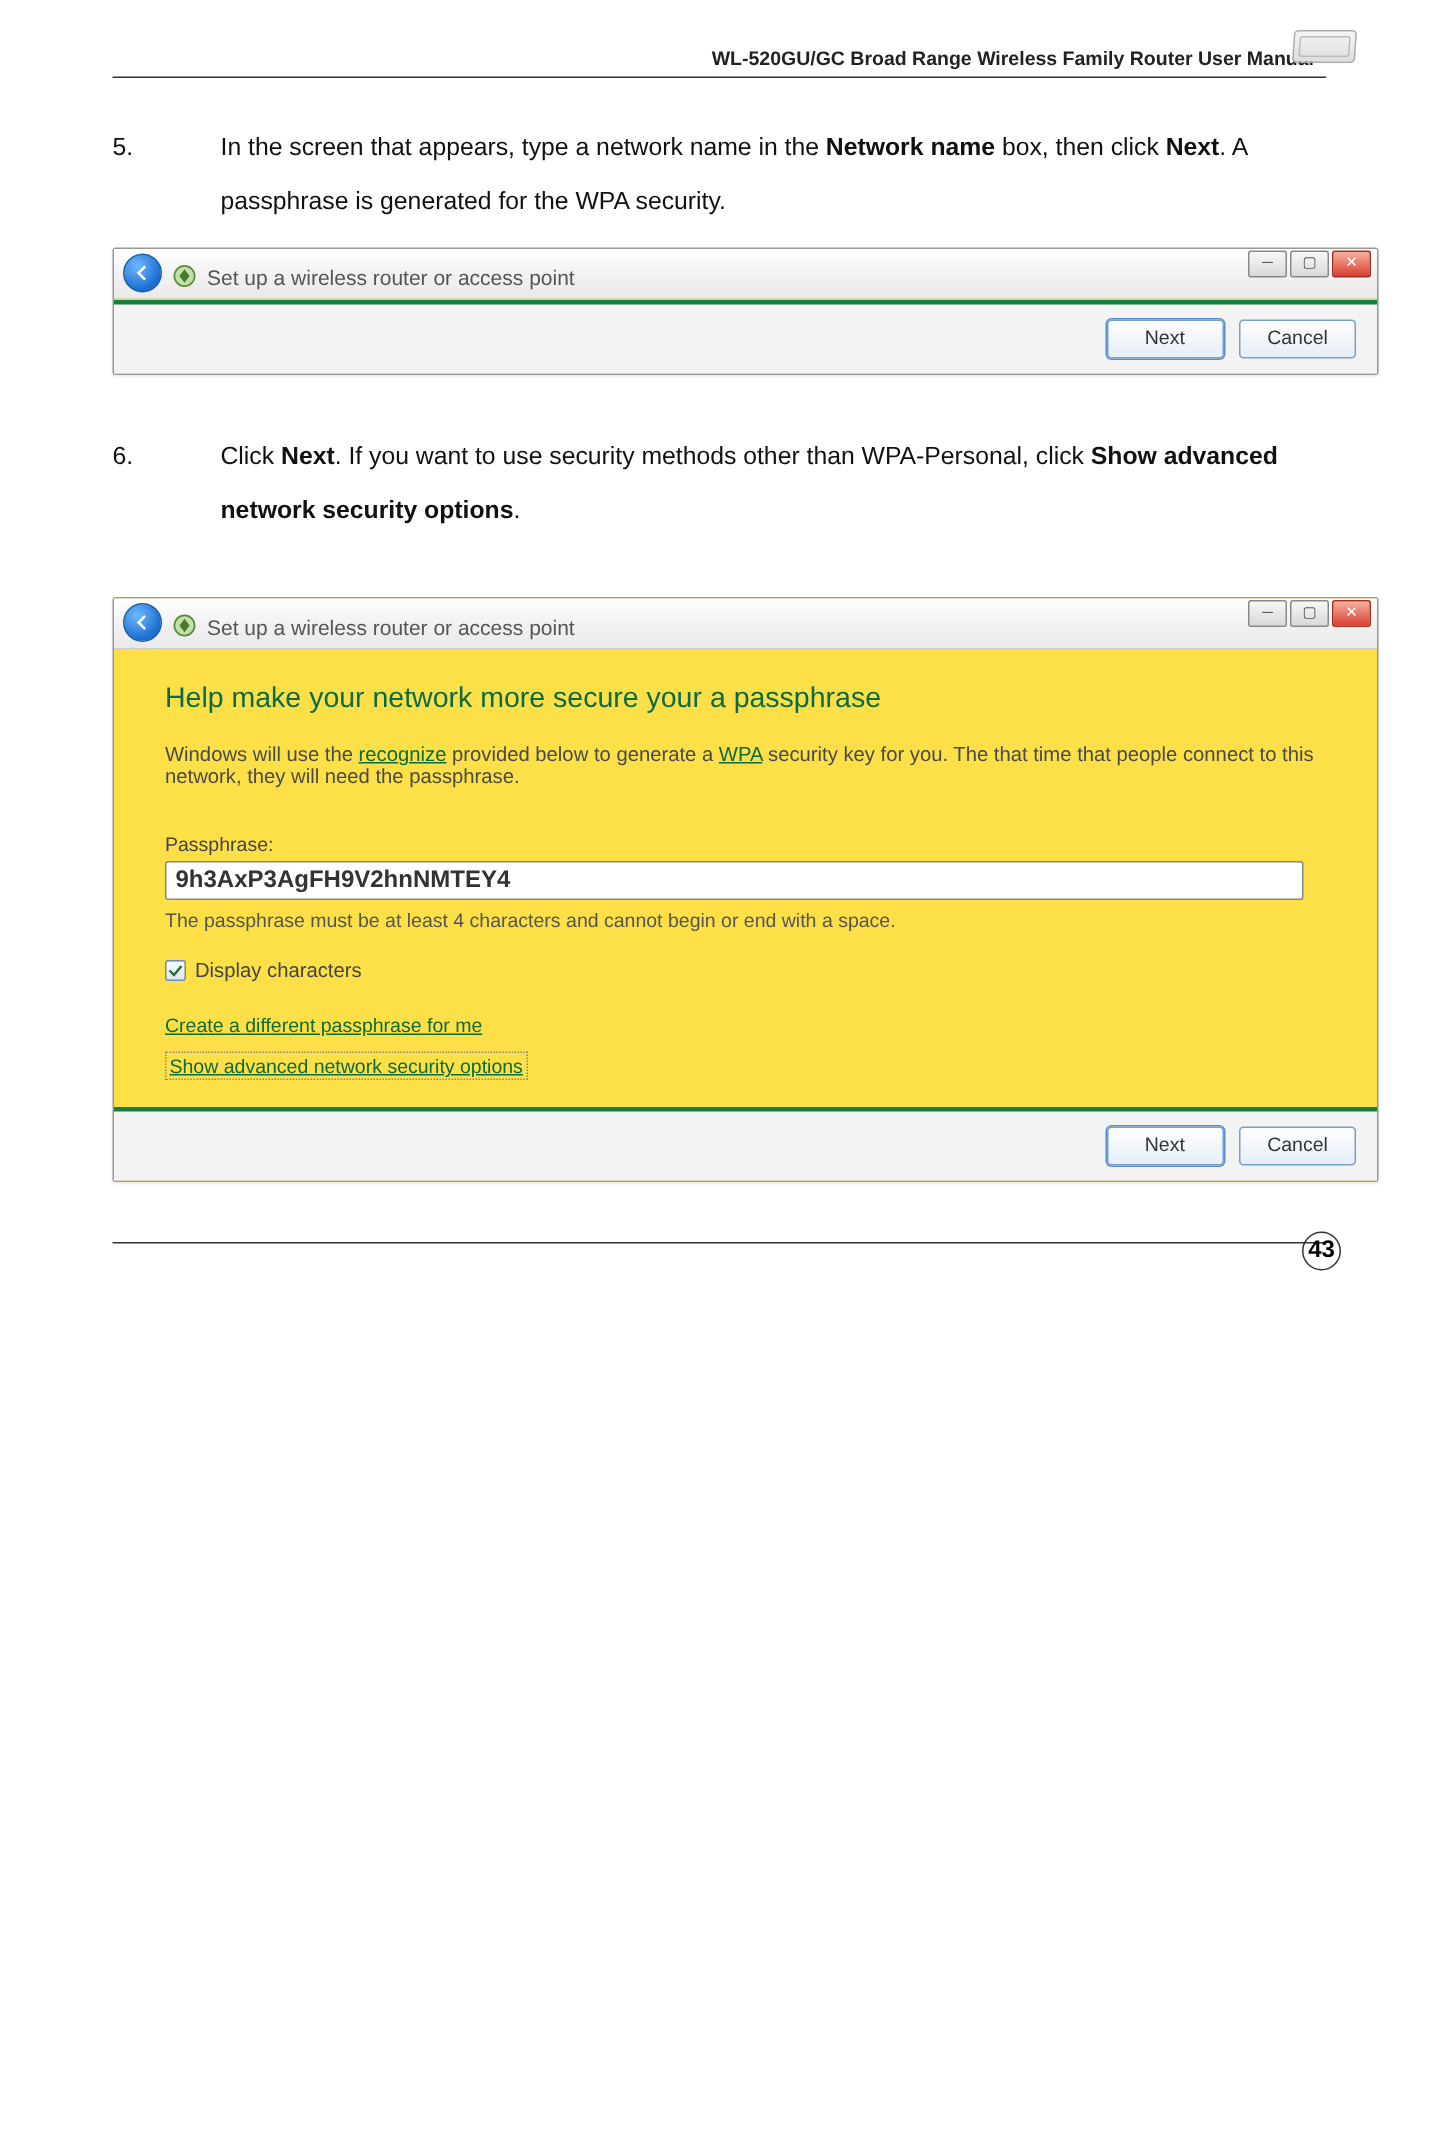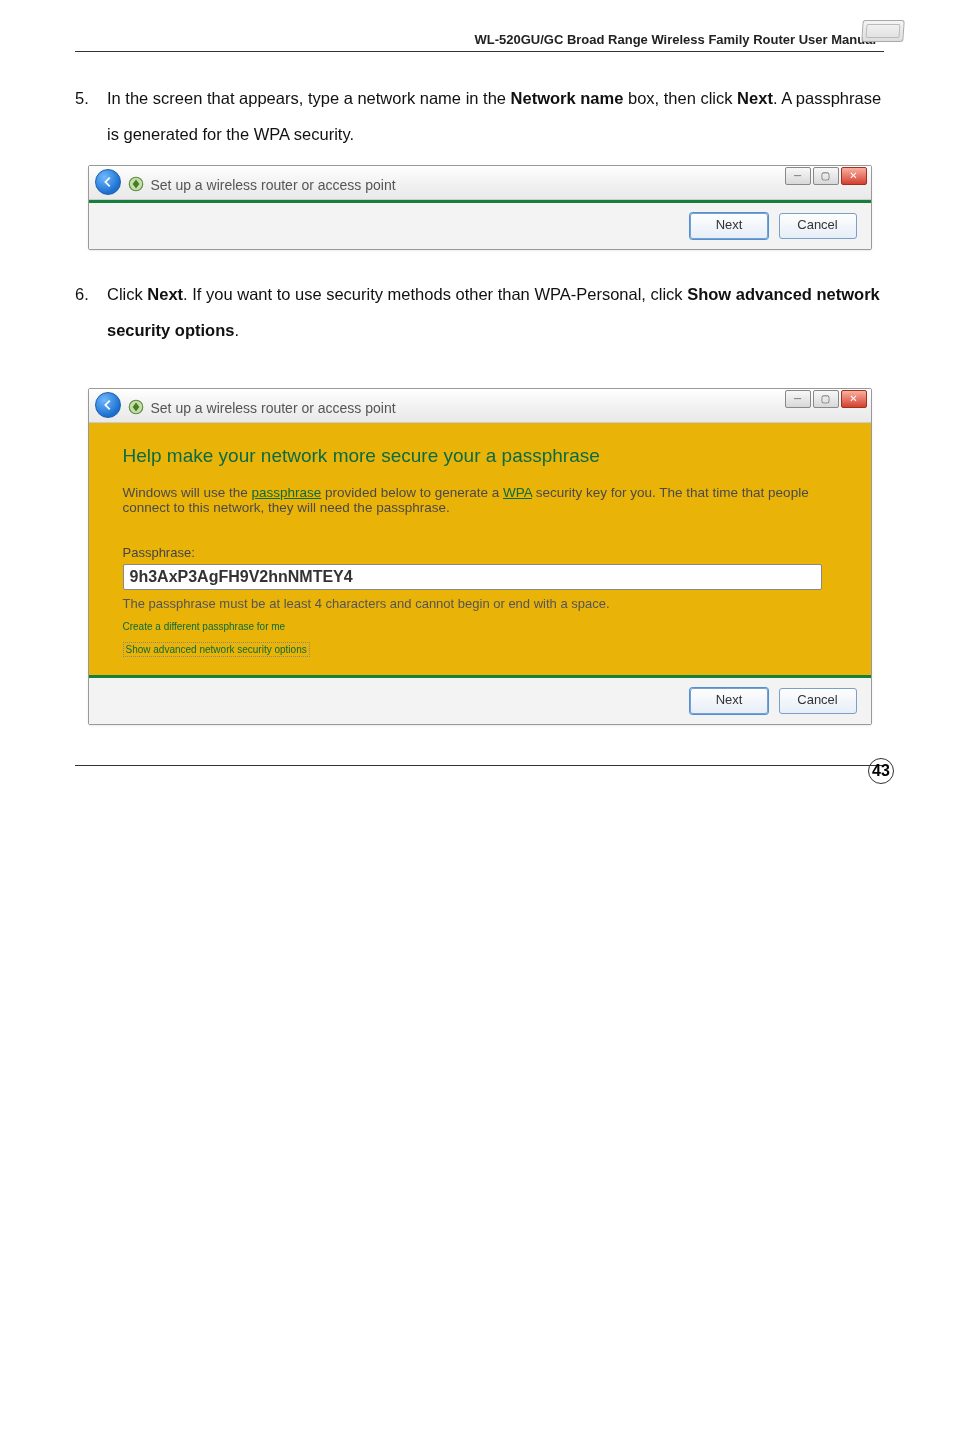--- a/index.html
+++ b/index.html
@@ -50,29 +50,29 @@
     font-size: 16.5px;
     line-height: 2.2;
     color: #111;
     margin-bottom: 12px;
     display: flex;
   }
   .step .num {
     width: 32px;
     flex-shrink: 0;
   }
-  .step .txt { flex: 1; }
+  .step .txt { flex: 1; margin-left: 40px; }
   .step b { font-weight: bold; }
 
   .dialog {
-    width: 784px;
-    margin: 0 auto 26px auto;
+    width: 844px;
+    margin: 0 auto 36px auto;
     border: 1px solid #999;
     border-radius: 2px;
-    background: #eab308;
+    background: #fde047;
     box-shadow: 0 1px 2px rgba(0,0,0,0.08);
   }
   .dialog-titlebar {
     height: 34px;
     border-bottom: 1px solid #ccc;
     display:flex;
     align-items:flex-end;
     padding: 0 8px 2px 6px;
     background: linear-gradient(#fff,#f0f0f0 60%,#e9e9e9);
     position:relative;
@@ -200,21 +200,22 @@
     width: 14px; height: 14px;
     border: 1px solid #6a8fb8;
     background: linear-gradient(#fafdff,#dce8f5);
     border-radius: 2px;
     display: flex; align-items: center; justify-content: center;
   }
   .chkbox svg{width:10px;height:10px;}
   .sec-link {
     display:block;
     color:#0b6b3a;
-    font-size:10px;
+    text-decoration:underline;
+    font-size:13px;
     margin-top:10px;
   }
   .sec-link.boxed {
     border:1px dotted #888;
     padding:1px 2px;
     width:fit-content;
   }
   .pagenum {
     position: absolute;
     bottom: 22px;
@@ -301,27 +302,35 @@
       <span class="dlg-title-text">Set up a wireless router or access point</span>
       <div class="win-btns">
         <div class="win-btn">─</div>
         <div class="win-btn">▢</div>
         <div class="win-btn close">✕</div>
       </div>
     </div>
     <div class="dialog-body" style="min-height:auto;padding-bottom:18px;">
       <div class="heading">Help make your network more secure your a passphrase</div>
       <div class="desc">
-        <span>Windows will use the </span><span class="link">passphrase</span><span> provided below to generate a </span><span class="link">WPA</span><span> security key for you. The that time that people connect to this network, they will need the passphrase.</span>
+        <span>Windows will use the </span><span class="link">recognize</span><span> provided below to generate a </span><span class="link">WPA</span><span> security key for you. The that time that people connect to this network, they will need the passphrase.</span>
       </div>
       <div style="height:8px"></div>
       <div class="lbl">Passphrase:</div>
       <div class="field-box wide" style="font-size:16px;font-weight:bold;">9h3AxP3AgFH9V2hnNMTEY4</div>
       <div class="lbl" style="color:#555">The passphrase must be at least 4 characters and cannot begin or end with a space.</div>
 
+      <div class="chk">
+        <span class="chkbox">
+          <svg viewBox="0 0 10 10">
+              <path d="M1 5 L4 8 L9 2" stroke="#2a6a2a" stroke-width="1.6" fill="none"></path>
+            </svg>
+        </span>
+        <span>Display characters</span>
+      </div>
 
       <a class="sec-link">Create a different passphrase for me</a>
       <a class="sec-link boxed">Show advanced network security options</a>
     </div>
     <div class="dialog-footer">
       <span class="btn primary">Next</span>
       <span class="btn">Cancel</span>
     </div>
   </div>
 

